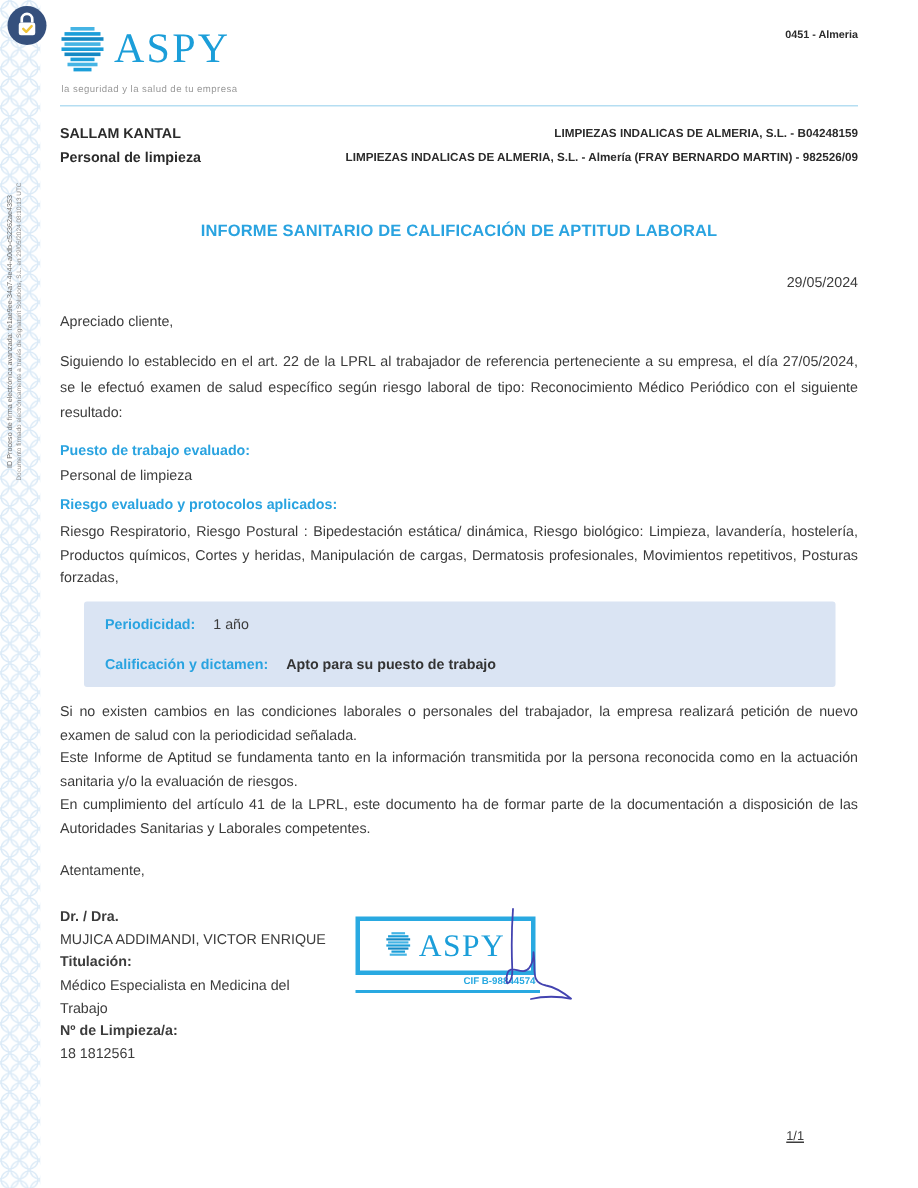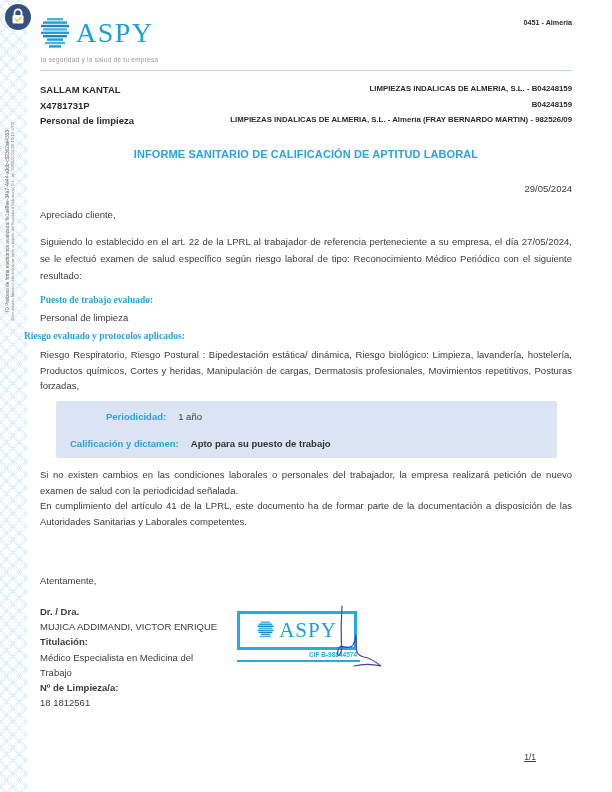--- a/index.html
+++ b/index.html
@@ -5,21 +5,21 @@
   * { margin:0; padding:0; box-sizing:border-box; }
   html,body { background:#e8e8e8; }
   .page {
     position:relative; width:612px; height:792px; margin:0 auto;
     background:#ffffff; overflow:hidden;
     font-family:"Liberation Sans", sans-serif; color:#3c3c3c;
   }
   .abs { position:absolute; }
   .body-text { font-size:9.5px; line-height:15.8px; color:#3c3c3c; }
   .just { text-align:justify; }
-  .blue-head { font-size:9.5px; font-weight:bold; color:#29a3e0;font-family:Liberation Serif, serif; }
+  .blue-head { font-size:9.5px; font-weight:bold; color:#29a3e0; }
   .bold { font-weight:bold; }
   .hdr-left { font-size:9.5px; font-weight:bold; color:#2b2b2b; }
   .hdr-right { font-size:7.8px; font-weight:bold; color:#2b2b2b; }
   .hdr-row { display:flex; justify-content:space-between; align-items:flex-start; height:15.5px; }
   .wordmark { font-family:"Liberation Serif", serif; font-weight:normal; color:#1b9ed9; }
   .title { font-size:11px; font-weight:bold; color:#29a3e0; text-align:center; letter-spacing:.1px; }
   .vtext-wrap {
     position:absolute; left:-115px; top:216px; width:250px;
     transform:rotate(-90deg); text-align:center;
   }
@@ -94,54 +94,51 @@
   <div class="abs" style="left:440px;top:18px;width:132px;text-align:right;font-size:7.2px;font-weight:bold;color:#2b2b2b;">0451 - Almeria</div>
 
   <div class="sep"></div>
 
   <div class="abs" style="left:40px;top:84px;width:532px;">
     <div class="hdr-row">
       <span class="hdr-left">SALLAM KANTAL</span>
       <span class="hdr-right">LIMPIEZAS INDALICAS DE ALMERIA, S.L. - B04248159</span>
     </div>
     <div class="hdr-row">
-      <span class="hdr-left">X4781731P</span>
-      <span class="hdr-right">B04248159</span>
-    </div>
-    <div class="hdr-row">
       <span class="hdr-left">Personal de limpieza</span>
       <span class="hdr-right">LIMPIEZAS INDALICAS DE ALMERIA, S.L. - Almería (FRAY BERNARDO MARTIN) - 982526/09</span>
     </div>
   </div>
 
   <div class="abs title" style="left:40px;top:148px;width:532px;">INFORME SANITARIO DE CALIFICACIÓN DE APTITUD LABORAL</div>
 
   <div class="abs body-text" style="left:40px;top:181px;width:532px;text-align:right;">29/05/2024</div>
 
   <div class="abs body-text" style="left:40px;top:207px;">Apreciado cliente,</div>
 
   <div class="abs body-text just" style="left:40px;top:233px;width:532px;line-height:17px;">Siguiendo lo establecido en el art. 22 de la LPRL al trabajador de referencia perteneciente a su empresa, el día 27/05/2024, se le efectuó examen de salud específico según riesgo laboral de tipo: Reconocimiento Médico Periódico con el siguiente resultado:</div>
 
   <div class="abs blue-head" style="left:40px;top:295px;">Puesto de trabajo evaluado:</div>
   <div class="abs body-text" style="left:40px;top:310px;">Personal de limpieza</div>
 
-  <div class="abs blue-head" style="left:24px;top:331px;">Riesgo evaluado y protocolos aplicados:</div>
+  <div class="abs blue-head" style="left:40px;top:331px;">Riesgo evaluado y protocolos aplicados:</div>
   <div class="abs body-text just" style="left:40px;top:347px;width:532px;line-height:15.5px;">Riesgo Respiratorio, Riesgo Postural : Bipedestación estática/ dinámica, Riesgo biológico: Limpieza, lavandería, hostelería, Productos químicos, Cortes y heridas, Manipulación de cargas, Dermatosis profesionales, Movimientos repetitivos, Posturas forzadas,</div>
 
   <div class="info-box">
-    <div class="box-row" style="top:10px;margin-left:36px;">
+    <div class="box-row" style="top:10px;">
       <span class="box-label">Periodicidad:</span><span>1 año</span>
     </div>
     <div class="box-row" style="top:37px;">
       <span class="box-label">Calificación y dictamen:</span><span class="bold" style="color:#333;">Apto para su puesto de trabajo</span>
     </div>
   </div>
 
   <div class="abs" style="left:40px;top:467px;width:532px;">
     <p class="body-text just" style="line-height:15.5px;">Si no existen cambios en las condiciones laborales o personales del trabajador, la empresa realizará petición de nuevo examen de salud con la periodicidad señalada.</p>
+    <p class="body-text just" style="line-height:15.5px;">Este Informe de Aptitud se fundamenta tanto en la información transmitida por la persona reconocida como en la actuación sanitaria y/o la evaluación de riesgos.</p>
     <p class="body-text just" style="line-height:15.5px;">En cumplimiento del artículo 41 de la LPRL, este documento ha de formar parte de la documentación a disposición de las Autoridades Sanitarias y Laborales competentes.</p>
   </div>
 
   <div class="abs body-text" style="left:40px;top:573px;">Atentamente,</div>
 
   <div class="abs sig-block" style="left:40px;top:604px;">
     <div class="bold">Dr. / Dra.</div>
     <div>MUJICA ADDIMANDI, VICTOR ENRIQUE</div>
     <div class="bold">Titulación:</div>
     <div>Médico Especialista en Medicina del Trabajo</div>

